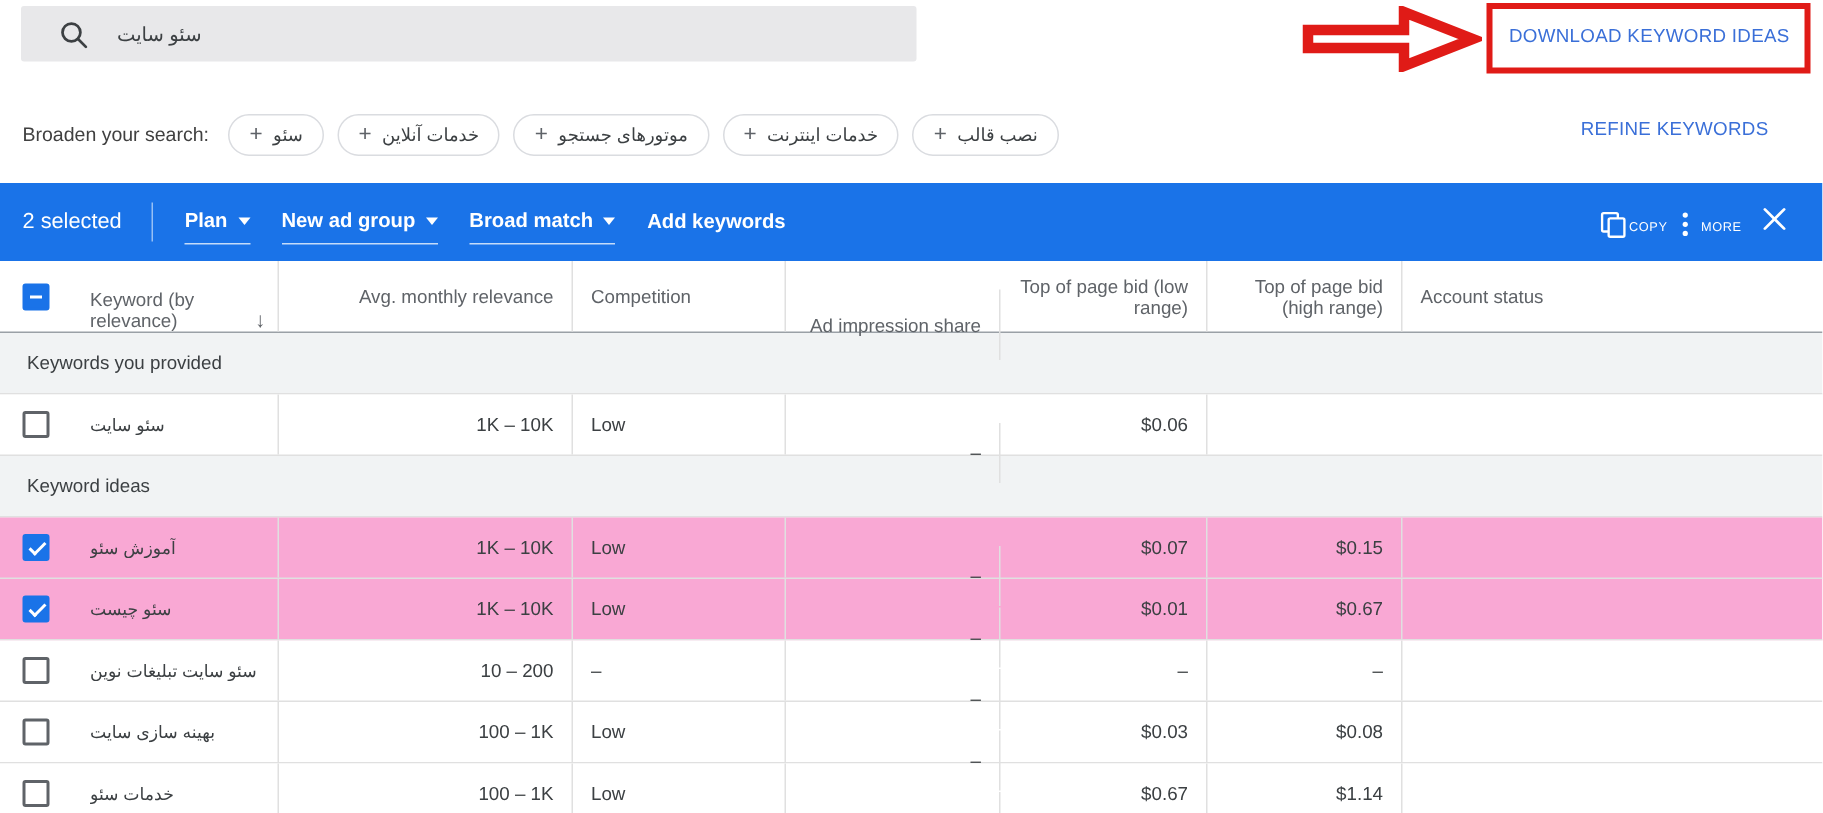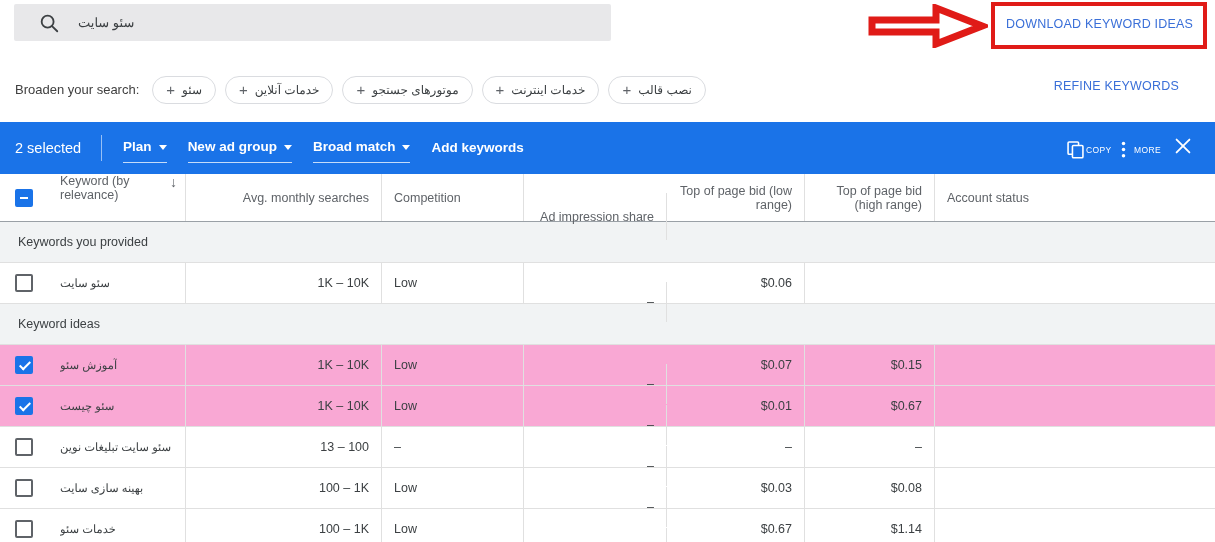--- a/index.html
+++ b/index.html
@@ -92,21 +92,21 @@
           font-size: 12.5px; color: #3c4043; padding: 0 12px; overflow: hidden; }
   .c-check { width: 48px; justify-content: center; padding: 0; }
   .c-keyword { width: 138px; border-right: 1px solid #e0e0e0; }
   .c-vol { width: 196px; justify-content: flex-end; border-right: 1px solid #e0e0e0; }
   .c-comp { width: 142px; border-right: 1px solid #e0e0e0; }
   .c-imp { width: 143px; justify-content: flex-end; border-right: 1px solid #e0e0e0; margin-top: 19px; }
   .c-low { width: 138px; justify-content: flex-end; border-right: 1px solid #e0e0e0; }
   .c-high { width: 130px; justify-content: flex-end; border-right: 1px solid #e0e0e0; }
   .c-status { width: 180px; }
 
-  .thead .c-keyword { align-items: flex-start; justify-content: space-between; padding-right: 8px; }
+  .thead .c-keyword { align-items: flex-end; justify-content: space-between; padding-right: 8px; }
   .th-kw-text { line-height: 14px; }
   .sort-arrow { color: #5f6368; font-size: 14px; margin-left: 6px; }
   .thead .c-vol, .thead .c-imp, .thead .c-low, .thead .c-high { text-align: right; }
   .th-wrap { width: 100%; text-align: right; line-height: 14px; }
 
   .section-row { height: 41px; background: #f1f3f4; }
   .section-row .cell { font-size: 12.5px; color: #3c4043; }
   .section-label { padding-left: 18px; }
 
   .drow { height: 41px; background: #fff; }
@@ -231,21 +231,21 @@
 
     <div class="trow thead">
       <div class="cell c-check">
         <span class="cb indet"></span>
       </div>
       <div class="cell c-keyword">
         <span class="th-kw-text">Keyword (by relevance)</span>
         <span class="sort-arrow">↓</span>
       </div>
       <div class="cell c-vol">
-        <span class="th-wrap">Avg. monthly searches</span>
+        <span class="th-wrap">Avg. monthly relevance</span>
       </div>
       <div class="cell c-comp">
         <span>Competition</span>
       </div>
       <div class="cell c-imp">
         <span class="th-wrap">Ad impression share</span>
       </div>
       <div class="cell c-low">
         <span class="th-wrap">Top of page bid (low range)</span>
       </div>
@@ -309,21 +309,21 @@
       <div class="cell c-status"></div>
     </div>
 
     <div class="trow drow">
       <div class="cell c-check">
         <span class="cb"></span>
       </div>
       <div class="cell c-keyword">
         <span class="kw-text">سئو سایت تبلیغات نوین</span>
       </div>
-      <div class="cell c-vol">13 – 100</div>
+      <div class="cell c-vol">10 – 200</div>
       <div class="cell c-comp">–</div>
       <div class="cell c-imp">–</div>
       <div class="cell c-low">–</div>
       <div class="cell c-high">–</div>
       <div class="cell c-status"></div>
     </div>
 
     <div class="trow drow">
       <div class="cell c-check">
         <span class="cb"></span>

